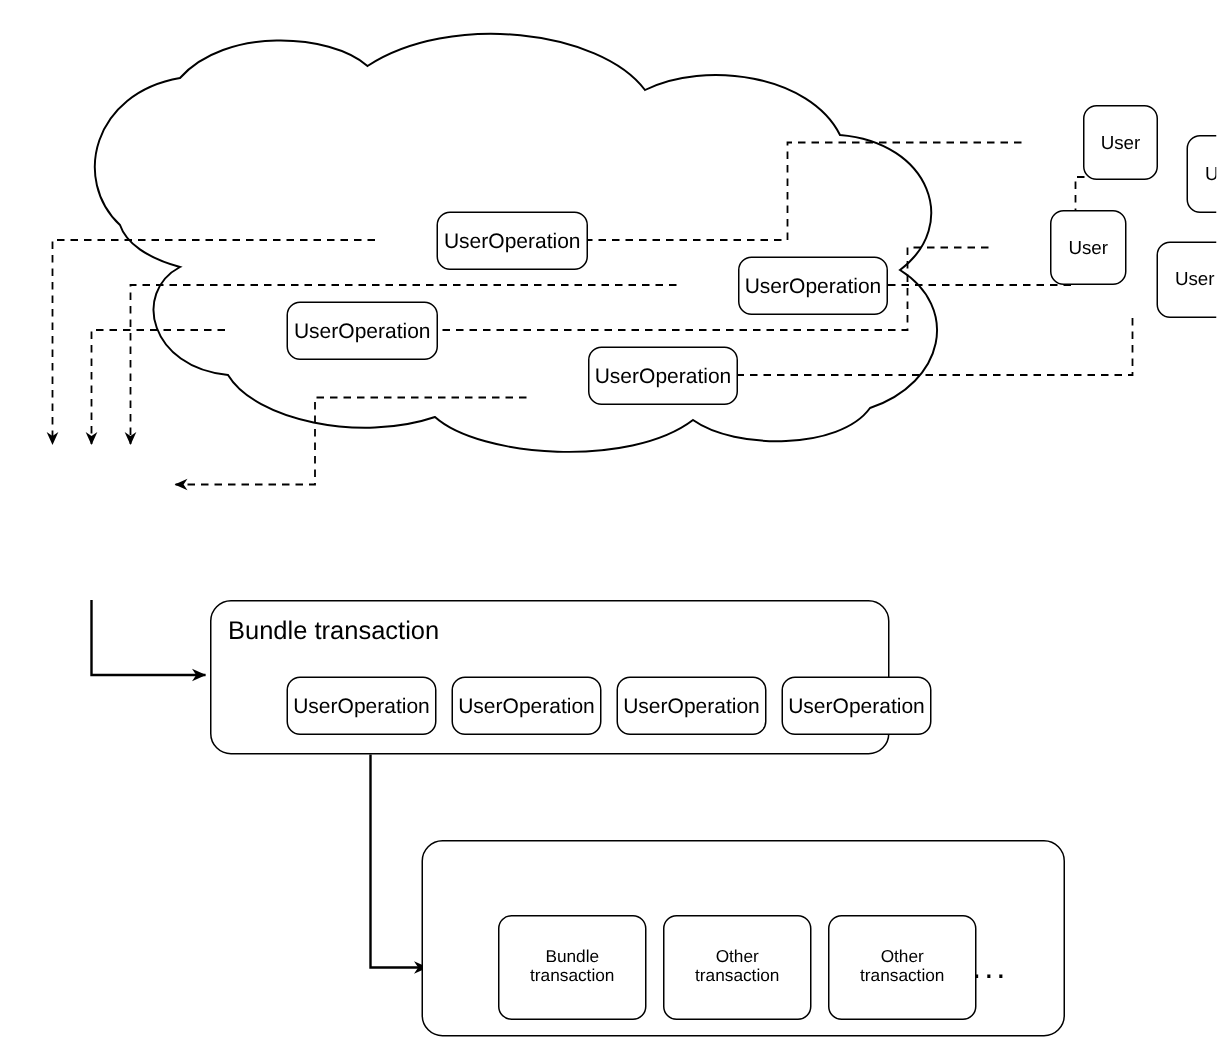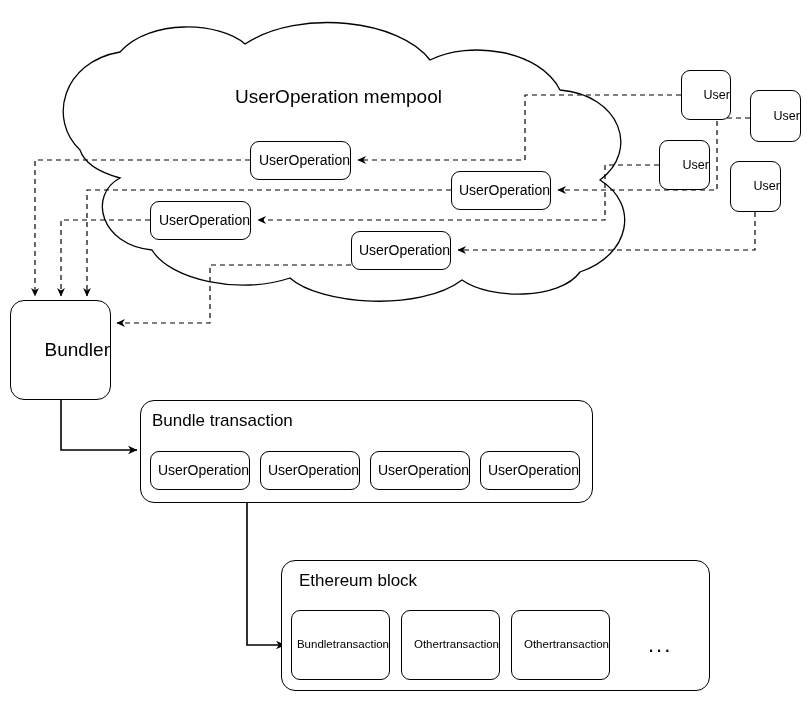--- a/index.html
+++ b/index.html
@@ -26,23 +26,24 @@
     height: 701px;
     pointer-events: none;
   }
   .node {
     position: absolute;
     box-sizing: border-box;
     background: #ffffff;
     border: 1px solid #000000;
     display: flex;
     align-items: center;
-    justify-content: flex-end;
+    justify-content: center;
     text-align: center;
     line-height: 1.15;
+    margin-left: 41px;
   }
   .uop-box {
     font-size: 14px;
     border-radius: 9px;
   }
   .user-box {
     font-size: 12.5px;
     border-radius: 9px;
   }
   .bundler-box {
@@ -63,20 +64,21 @@
   }
   .cloud-title {
     position: absolute;
     font-size: 19px;
     white-space: nowrap;
     text-align: center;
   }
   .tx-box {
     font-size: 11.5px;
     border-radius: 9px;
+    flex-direction: column;
   }
   .ellipsis {
     position: absolute;
     font-size: 22px;
     letter-spacing: 2px;
     line-height: 1;
   }
 </style>
 </head>
 <body>
@@ -120,21 +122,20 @@
 
     <path d="M 150 220 L 61 220 L 61 296" fill="none" stroke="#000000" stroke-width="1.2" stroke-dasharray="5,4" marker-end="url(#arrowDash)"></path>
 
     <path d="M 351 265 L 210 265 L 210 323 L 117 323" fill="none" stroke="#000000" stroke-width="1.2" stroke-dasharray="5,4" marker-end="url(#arrowDash)"></path>
 
     <path d="M 61 400 L 61 450 L 137 450" fill="none" stroke="#000000" stroke-width="1.6" marker-end="url(#arrowSolid)"></path>
 
     <path d="M 247 503 L 247 645 L 285 645" fill="none" stroke="#000000" stroke-width="1.6" marker-end="url(#arrowSolid)"></path>
   </svg>
 
-  <div class="cloud-title" style="left:235px; top:86px;">UserOperation mempool</div>
 
   <div class="node uop-box" style="left:250px; top:141px; width:101px; height:39px;">
     <span>UserOperation</span>
   </div>
 
   <div class="node uop-box" style="left:451px; top:171px; width:100px; height:39px;">
     <span>UserOperation</span>
   </div>
 
   <div class="node uop-box" style="left:150px; top:201px; width:101px; height:39px;">
@@ -154,23 +155,20 @@
   </div>
 
   <div class="node user-box" style="left:659px; top:140px; width:51px; height:50px;">
     <span>User</span>
   </div>
 
   <div class="node user-box" style="left:730px; top:161px; width:51px; height:51px;">
     <span>User</span>
   </div>
 
-  <div class="node bundler-box" style="left:10px; top:300px; width:101px; height:100px;">
-    <span>Bundler</span>
-  </div>
 
   <div class="container-box" style="left:140px; top:400px; width:453px; height:103px;"></div>
 
   <div class="container-title" style="left:152px; top:411px;">Bundle transaction</div>
 
   <div class="node uop-box" style="left:150px; top:451px; width:100px; height:39px;">
     <span>UserOperation</span>
   </div>
 
   <div class="node uop-box" style="left:260px; top:451px; width:100px; height:39px;">
@@ -180,21 +178,20 @@
   <div class="node uop-box" style="left:370px; top:451px; width:100px; height:39px;">
     <span>UserOperation</span>
   </div>
 
   <div class="node uop-box" style="left:480px; top:451px; width:100px; height:39px;">
     <span>UserOperation</span>
   </div>
 
   <div class="container-box" style="left:281px; top:560px; width:429px; height:131px;"></div>
 
-  <div class="container-title" style="left:299px; top:571px;">Ethereum block</div>
 
   <div class="node tx-box" style="left:291px; top:610px; width:99px; height:70px;">
     <span>Bundle</span>
     <span>transaction</span>
   </div>
 
   <div class="node tx-box" style="left:401px; top:610px; width:99px; height:70px;">
     <span>Other</span>
     <span>transaction</span>
   </div>

